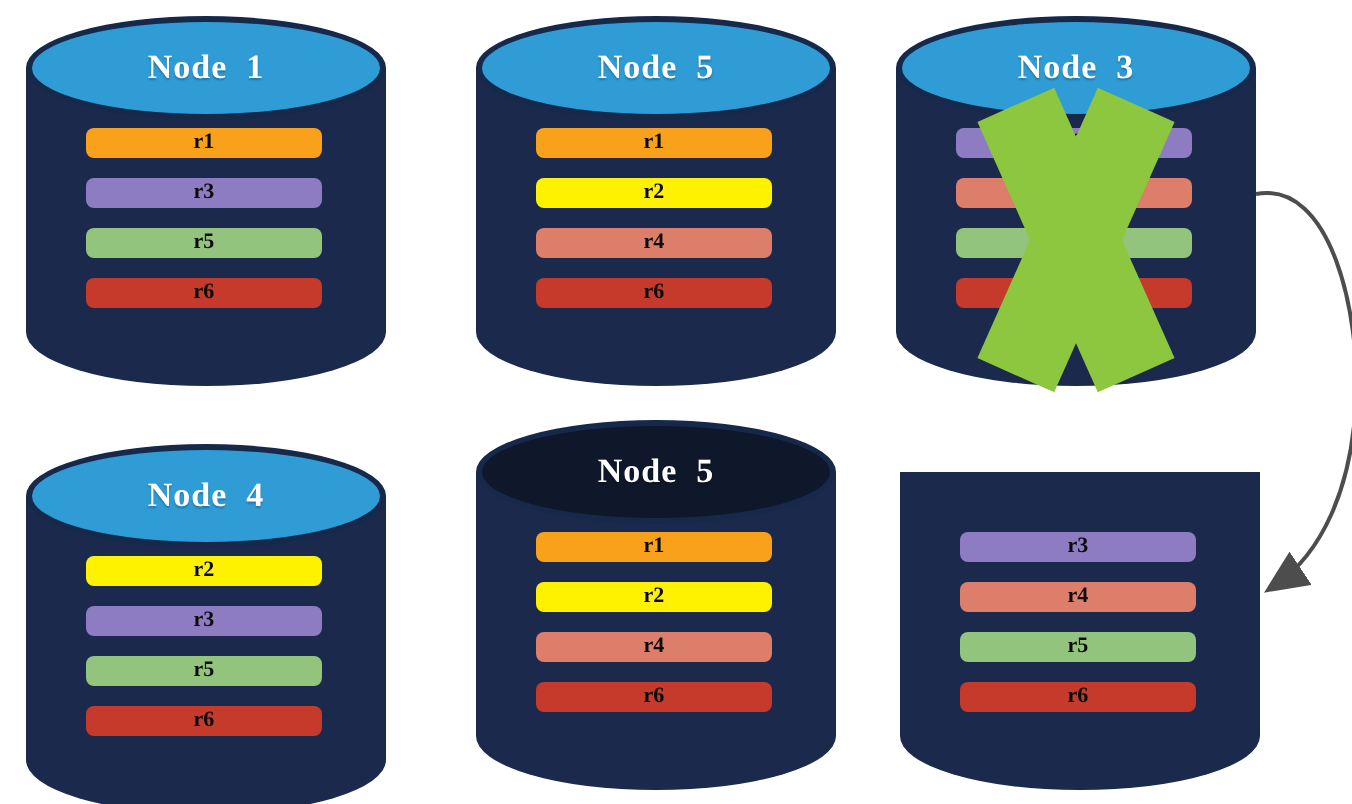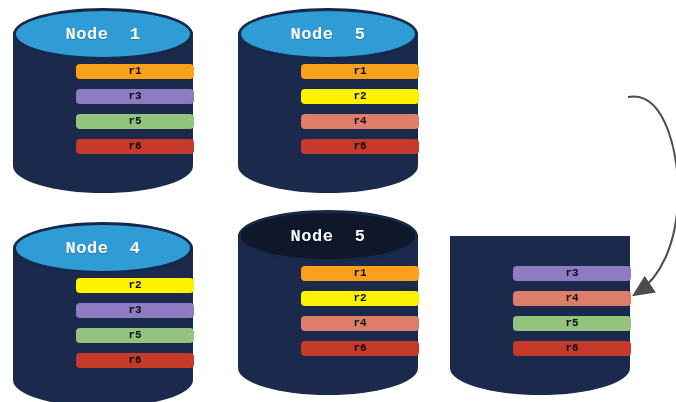--- a/index.html
+++ b/index.html
@@ -1,28 +1,28 @@
 <!DOCTYPE html>
 <html><head>
 <meta charset="utf-8">
 <style>
   html,body{margin:0;padding:0;background:#fff;}
   .stage{position:relative;width:676px;height:402px;background:#fff;overflow:hidden;
-         font-family:Liberation Mono, monospace;text-align:right;}
+         font-family:Liberation Serif, serif;text-align:right;}
   .node{position:absolute;width:180px;height:188px;}
   .n1{left:13px;top:8px}  .n2{left:238px;top:8px}  .n3{left:448px;top:8px}
   .n4{left:13px;top:222px}.n5{left:238px;top:210px}.n6{left:450px;top:210px}
   .cyl-body{position:absolute;left:0;top:26px;width:180px;height:159px;
             border-radius:0 0 90px 90px / 0 0 27px 27px;}
   .cyl-top{position:absolute;left:0;top:0;width:174px;height:46px;border-radius:50%;
            border:3px solid transparent;display:flex;align-items:center;justify-content:center;}
   .node-title{color:#fff;font-weight:bold;font-size:17px;white-space:pre;letter-spacing:.5px;
               text-shadow:0 1px 1px rgba(0,0,0,.25);}
   .bar{position:absolute;left:30px;width:118px;height:15px;border-radius:4px;
-       display:flex;align-items:center;justify-content:center;margin-left:33px;}
+       display:flex;align-items:center;justify-content:center;}
   .b1{top:56px}.b2{top:81px}.b3{top:106px}.b4{top:131px}
   .bar-label{font-size:11px;font-weight:bold;color:#0b0b0b;line-height:15px;}
   .x-overlay{position:absolute;left:0;top:0;width:100%;height:100%;pointer-events:none;}
   .x-stroke{position:absolute;left:50%;top:112px;width:42px;height:148px;}
   .xa{transform:translate(-50%,-50%) rotate(24deg);}
   .xb{transform:translate(-50%,-50%) rotate(-24deg);}
   .arrow-svg{position:absolute;left:0;top:0;pointer-events:none;}
 </style>
 </head>
 <body>
@@ -60,20 +60,42 @@
       <span class="bar-label">r2</span>
       </div>
     <div class="bar b3" style="background-color: rgb(221, 126, 107);">
       <span class="bar-label">r4</span>
       </div>
     <div class="bar b4" style="background-color: rgb(197, 58, 43);">
       <span class="bar-label">r6</span>
       </div>
   </div>
 
+  <div class="node n3">
+    <div class="cyl-body" style="background-color: rgb(27, 42, 76);"></div>
+    <div class="cyl-top" style="background-color: rgb(47, 156, 214); border-color: rgb(22, 41, 75);">
+      <span class="node-title">Node  3</span>
+    </div>
+    <div class="bar b1" style="background-color: rgb(142, 124, 195);">
+      <span class="bar-label">r3</span>
+      </div>
+    <div class="bar b2" style="background-color: rgb(221, 126, 107);">
+      <span class="bar-label">r4</span>
+      </div>
+    <div class="bar b3" style="background-color: rgb(147, 196, 125);">
+      <span class="bar-label">r5</span>
+      </div>
+    <div class="bar b4" style="background-color: rgb(197, 58, 43);">
+      <span class="bar-label">r6</span>
+      </div>
+    <div class="x-overlay">
+      <div class="x-stroke xa" style="background-color: rgb(141, 198, 63);"></div>
+      <div class="x-stroke xb" style="background-color: rgb(141, 198, 63);"></div>
+    </div>
+  </div>
 
   <div class="node n4">
     <div class="cyl-body" style="background-color: rgb(27, 42, 76);"></div>
     <div class="cyl-top" style="background-color: rgb(47, 156, 214); border-color: rgb(22, 41, 75);">
       <span class="node-title">Node  4</span>
     </div>
     <div class="bar b1" style="background-color: rgb(255, 242, 0);">
       <span class="bar-label">r2</span>
       </div>
     <div class="bar b2" style="background-color: rgb(142, 124, 195);">

